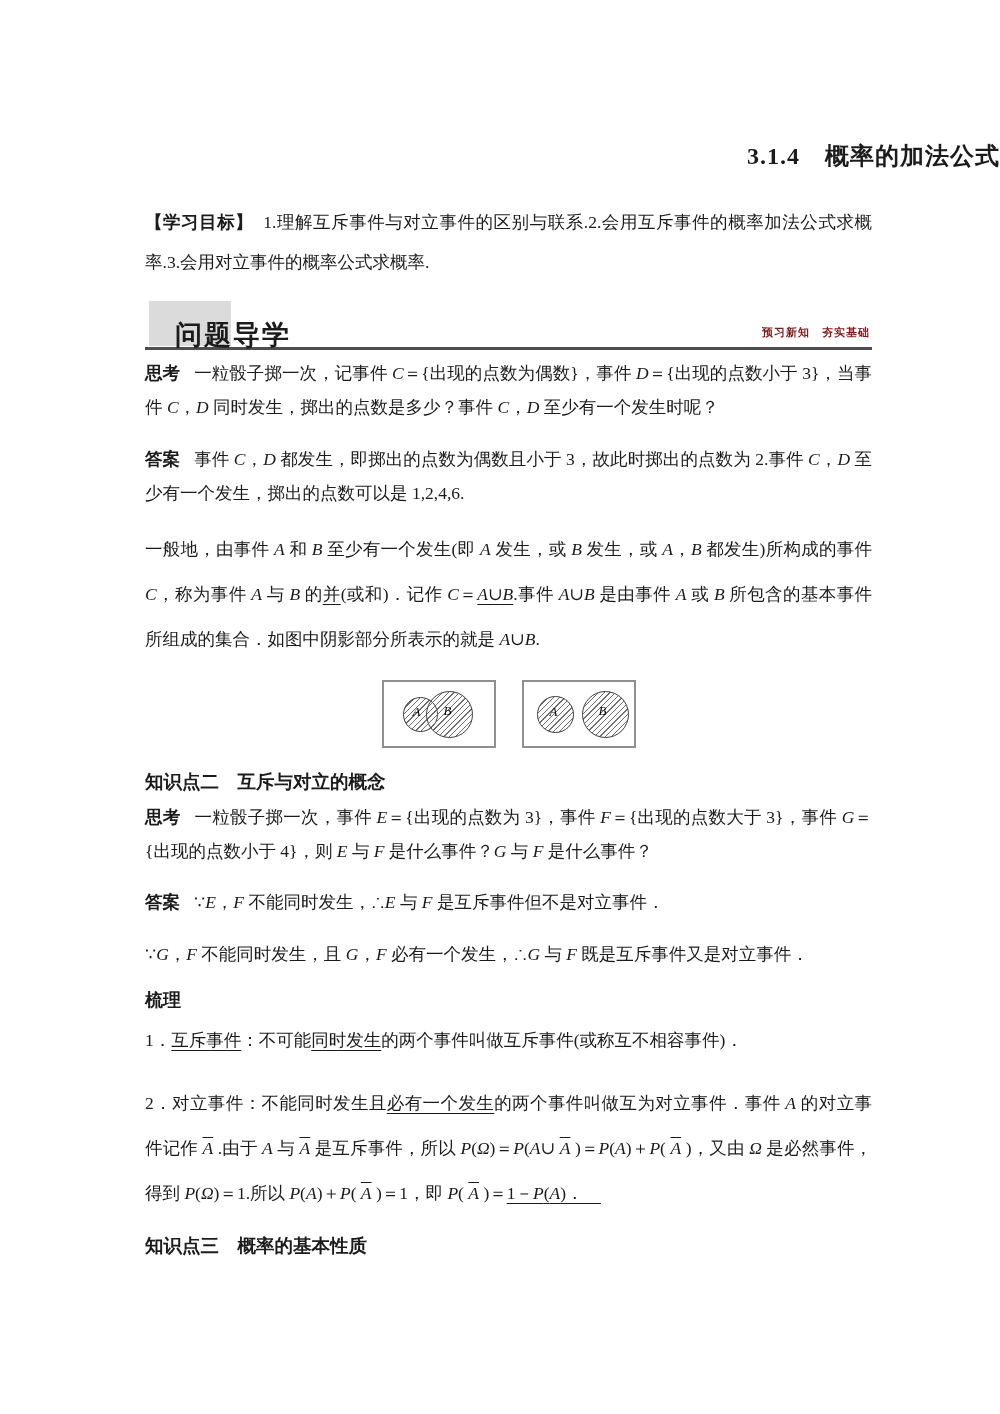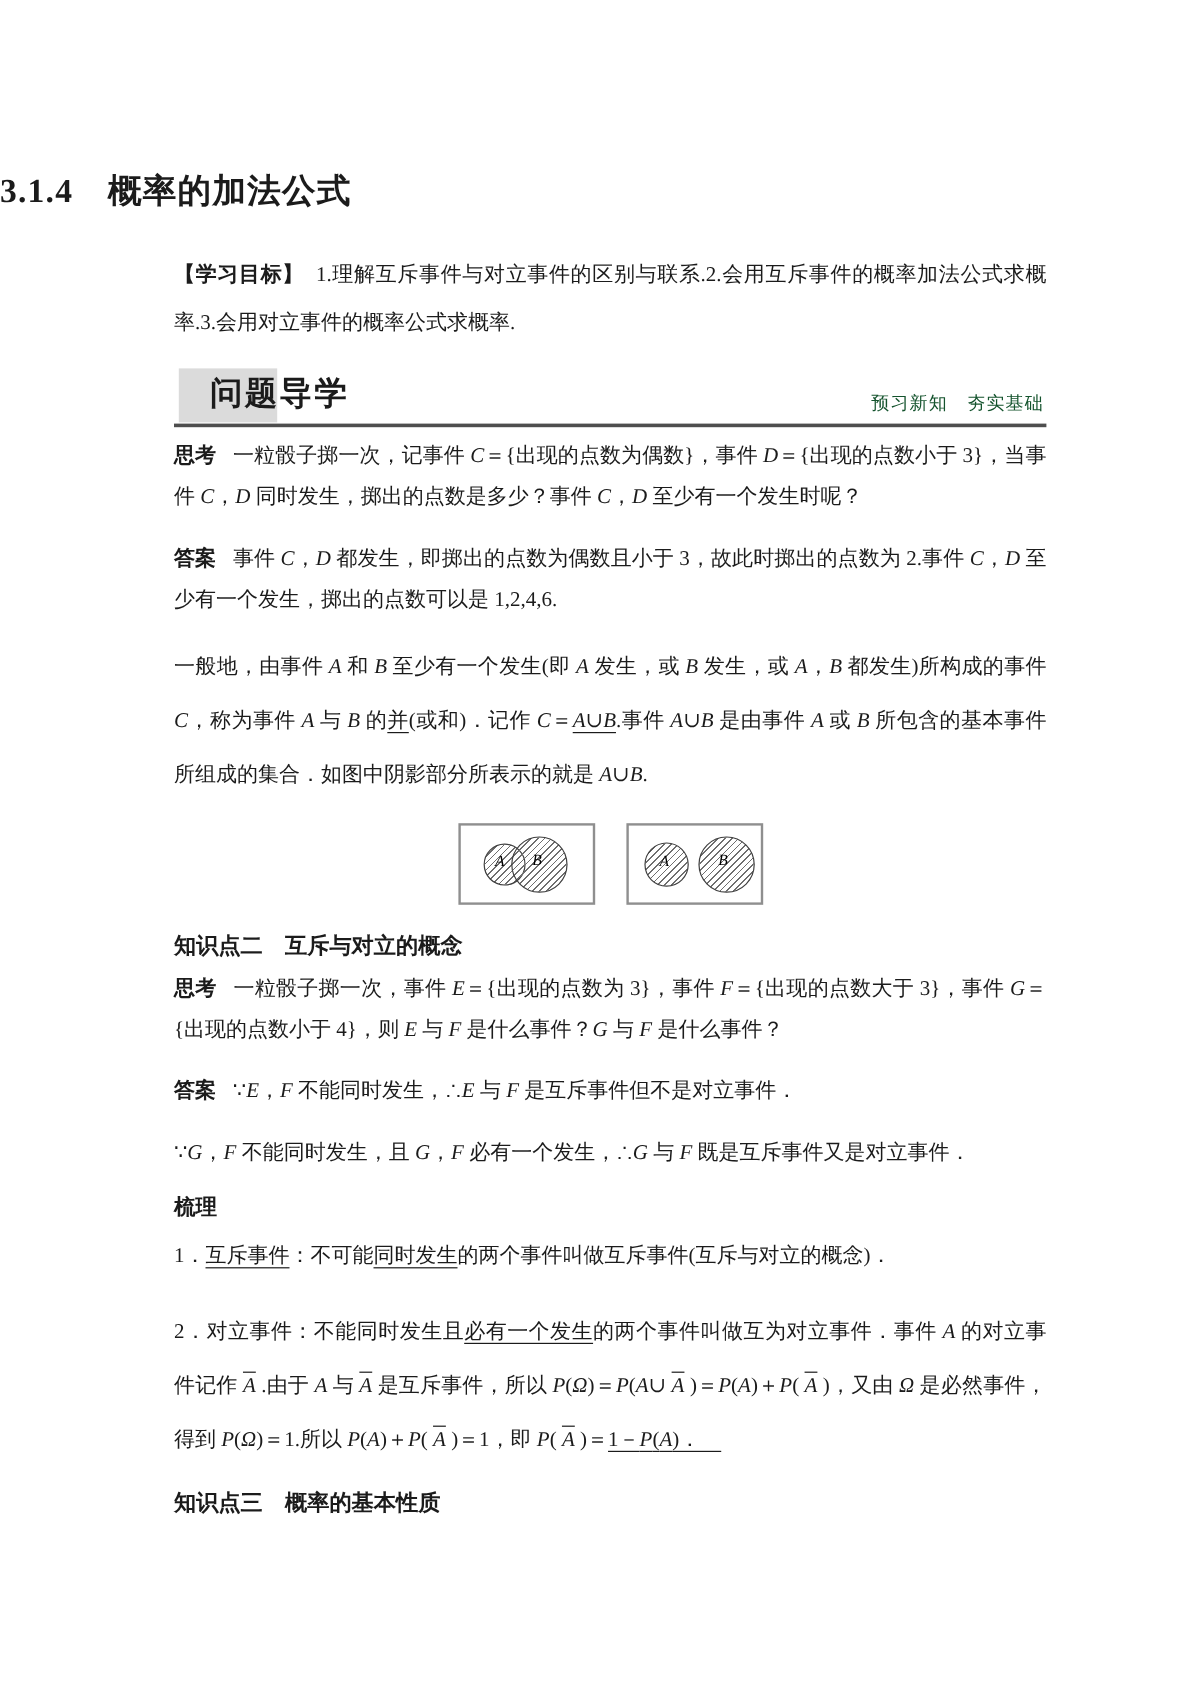--- a/index.html
+++ b/index.html
@@ -1,28 +1,28 @@
 <!DOCTYPE html>
 <html><head>
 <meta charset="utf-8">
 <style>
   html,body{margin:0;padding:0;background:#ffffff;}
   .page{width:1000px;height:1414px;background:#fff;position:relative;overflow:hidden;
         font-family:"Liberation Serif","DejaVu Serif",serif;color:#1b1b1b;}
-  .doc-title{padding-top:140px;text-align:left;font-size:28px;font-weight:700;letter-spacing:1px;}
+  .doc-title{padding-top:140px;text-align:right;font-size:24px;font-weight:700;letter-spacing:1px;}
   .content{width:727px;margin-left:145px;}
   .objectives{margin-top:30px;font-size:17.5px;line-height:40px;text-align:justify;}
   .lbl{font-weight:700;font-family:"Liberation Sans","DejaVu Sans",sans-serif;margin-right:14px;margin-top:14px;}
   .obj-label{font-weight:700;font-family:"Liberation Sans","DejaVu Sans",sans-serif;margin-right:10px;}
 
   .banner{position:relative;margin-top:18px;height:47px;border-bottom:3px solid #4e4e4e;}
   .banner-box{position:absolute;left:4px;top:1px;width:82px;height:45px;background:#dbdbdb;}
-  .banner-title{position:absolute;left:30px;top:4px;font-size:27px;font-weight:700;letter-spacing:2px;
+  .banner-title{position:absolute;left:30px;top:17px;font-size:27px;font-weight:700;letter-spacing:2px;
                 font-family:"Liberation Sans","DejaVu Sans",sans-serif;z-index:1;}
-  .banner-sub{position:absolute;right:2px;bottom:7px;font-size:15px;color:#14532d;letter-spacing:1px;}
+  .banner-sub{position:absolute;right:2px;bottom:7px;font-size:11px;color:#7f1d1d;letter-spacing:1px;font-weight:bold;}
 
   .kp-heading{margin-top:21px;font-size:18.5px;font-weight:700;
               font-family:"Liberation Sans","DejaVu Sans",sans-serif;}
   .para{margin-top:6px;font-size:17.5px;line-height:34px;text-align:justify;}
   .wide{line-height:45px;}
   .shuli-head{margin-top:14px;font-size:18px;font-weight:700;
               font-family:"Liberation Sans","DejaVu Sans",sans-serif;}
 
   .seg-i{font-style:italic;font-family:"Liberation Serif","DejaVu Serif",serif;}
   .seg-u{text-decoration-line:underline;text-decoration-thickness:1.2px;text-underline-offset:4px;}
@@ -84,21 +84,21 @@
     <div class="kp-heading">知识点二　互斥与对立的概念</div>
 
     <p class="para"><span class="lbl">思考</span><span><span>一粒骰子掷一次，事件 </span><span class="seg-i">E</span><span>＝{出现的点数为 3}，事件 </span><span class="seg-i">F</span><span>＝{出现的点数大于 3}，事件 </span><span class="seg-i">G</span><span>＝{出现的点数小于 4}，则 </span><span class="seg-i">E</span><span> 与 </span><span class="seg-i">F</span><span> 是什么事件？</span><span class="seg-i">G</span><span> 与 </span><span class="seg-i">F</span><span> 是什么事件？</span></span></p>
 
     <p class="para"><span class="lbl">答案</span><span><span>∵</span><span class="seg-i">E</span><span>，</span><span class="seg-i">F</span><span> 不能同时发生，∴</span><span class="seg-i">E</span><span> 与 </span><span class="seg-i">F</span><span> 是互斥事件但不是对立事件．</span></span></p>
 
     <p class="para" style="margin-top:2px;"><span><span>∵</span><span class="seg-i">G</span><span>，</span><span class="seg-i">F</span><span> 不能同时发生，且 </span><span class="seg-i">G</span><span>，</span><span class="seg-i">F</span><span> 必有一个发生，∴</span><span class="seg-i">G</span><span> 与 </span><span class="seg-i">F</span><span> 既是互斥事件又是对立事件．</span></span></p>
 
     <div class="shuli-head" style="margin-top:12px;"><span class="lbl">梳理</span></div>
 
-    <p class="para wide" style="margin-top:6px;"><span><span>1．</span><span class="seg-u">互斥事件</span><span>：不可能</span><span class="seg-u">同时发生</span><span>的两个事件叫做互斥事件(互斥与对立的概念)．</span></span></p>
+    <p class="para wide" style="margin-top:6px;"><span><span>1．</span><span class="seg-u">互斥事件</span><span>：不可能</span><span class="seg-u">同时发生</span><span>的两个事件叫做互斥事件(或称互不相容事件)．</span></span></p>
 
     <p class="para wide" style="margin-top:4px;"><span><span>2．对立事件：不能同时发生且</span><span class="seg-u">必有一个发生</span><span>的两个事件叫做互为对立事件．事件 </span><span class="seg-i">A</span><span> 的对立事件记作 </span><span class="seg-i seg-o">A</span><span> .由于 </span><span class="seg-i">A</span><span> 与 </span><span class="seg-i seg-o">A</span><span> 是互斥事件，所以 </span><span class="seg-i">P</span><span>(</span><span class="seg-i">Ω</span><span>)＝</span><span class="seg-i">P</span><span>(</span><span class="seg-i">A</span><span>∪ </span><span class="seg-i seg-o">A</span><span> )＝</span><span class="seg-i">P</span><span>(</span><span class="seg-i">A</span><span>)＋</span><span class="seg-i">P</span><span>( </span><span class="seg-i seg-o">A</span><span> )，又由 </span><span class="seg-i">Ω</span><span> 是必然事件，得到 </span><span class="seg-i">P</span><span>(</span><span class="seg-i">Ω</span><span>)＝1.所以 </span><span class="seg-i">P</span><span>(</span><span class="seg-i">A</span><span>)＋</span><span class="seg-i">P</span><span>( </span><span class="seg-i seg-o">A</span><span> )＝1，即 </span><span class="seg-i">P</span><span>( </span><span class="seg-i seg-o">A</span><span> )＝</span><span class="seg-u">1－</span><span class="seg-i seg-u">P</span><span class="seg-u">(</span><span class="seg-i seg-u">A</span><span class="seg-u">)．　</span></span></p>
 
     <div class="kp-heading" style="margin-top:16px;">知识点三　概率的基本性质</div>
 
 
   </div>
 </div>
 
 </body></html>

